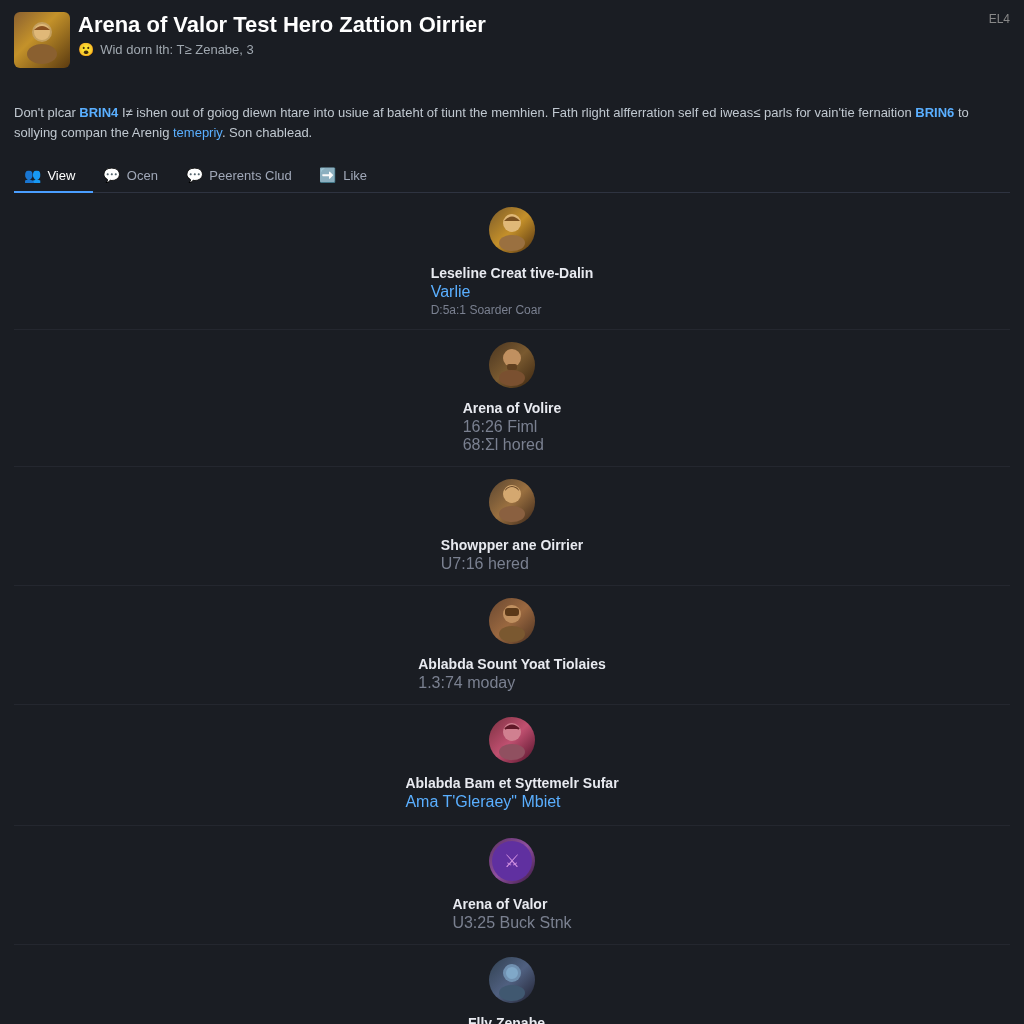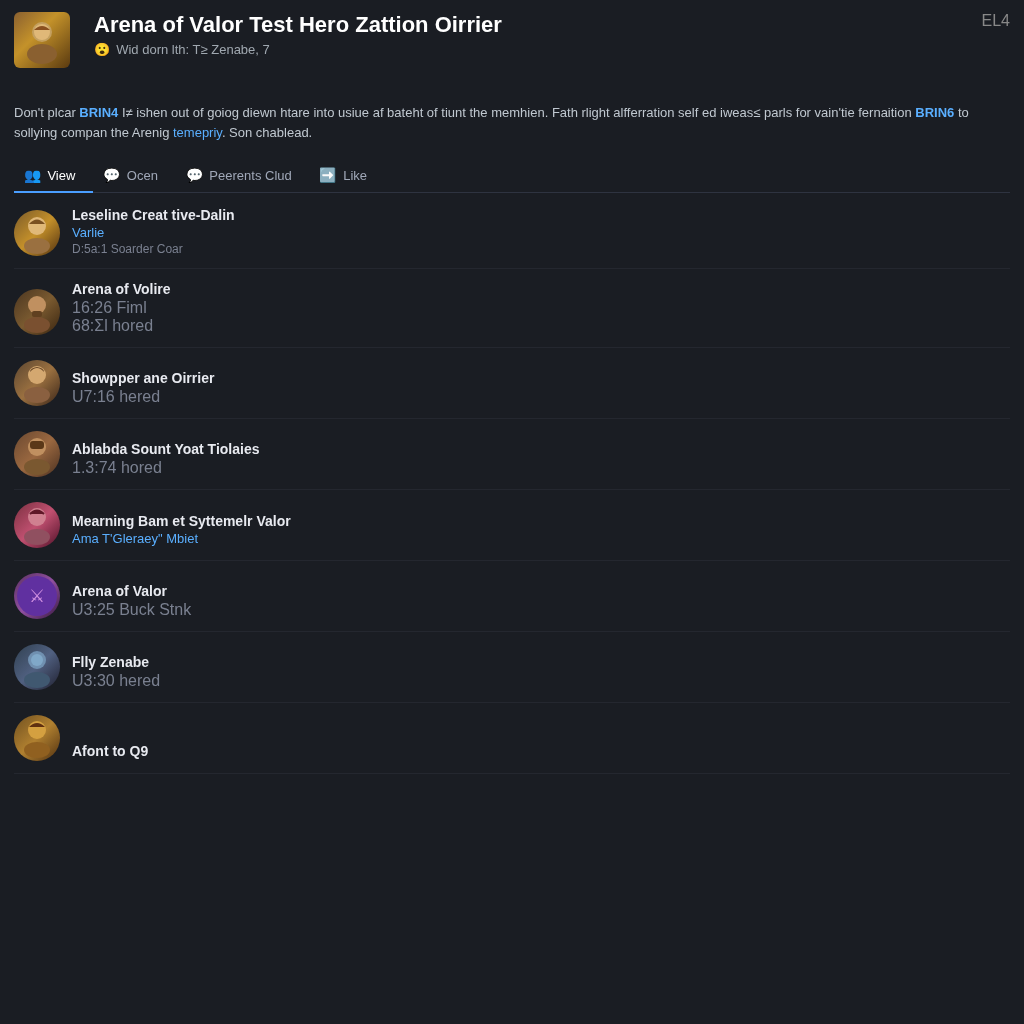--- a/index.html
+++ b/index.html
@@ -14,21 +14,21 @@
     }
 
     .page-wrapper {
       padding: 12px 14px;
     }
 
     
     .header {
       display: flex;
       align-items: flex-start;
-      gap: 24px;
+      gap: 8px;
       margin-bottom: 12px;
     }
     .header-avatar {
       width: 56px;
       height: 56px;
       border-radius: 6px;
       flex-shrink: 0;
       background: linear-gradient(135deg, #8a6030 0%, #c4922a 40%, #5a3a10 100%);
       display: flex;
       align-items: center;
@@ -53,21 +53,21 @@
       font-size: 13px;
       color: #a0a8b0;
       display: flex;
       align-items: center;
       gap: 6px;
     }
     .header-counter {
       position: absolute;
       right: 14px;
       top: 12px;
-      font-size: 16px;
+      font-size: 12px;
       color: #888;
     }
 
     
     .body-text {
       font-size: 13px;
       color: #c0c8d0;
       line-height: 1.55;
       margin-bottom: 16px;
       margin-top: 35px;
@@ -106,24 +106,25 @@
     .tab-icon {
       font-size: 14px;
     }
 
     
     .feed-list {
       margin-top: 2px;
     }
     .feed-item {
       display: flex;
-      align-items: flex-end;
+      align-items: center;
       gap: 12px;
       padding: 12px 0;
       border-bottom: 1px solid #24272f;
+      flex-direction: column;
     }
     .feed-avatar {
       width: 46px;
       height: 46px;
       border-radius: 50%;
       flex-shrink: 0;
       overflow: hidden;
       display: flex;
       align-items: center;
       justify-content: center;
@@ -132,21 +133,21 @@
       flex: 1;
       min-width: 0;
     }
     .feed-title {
       font-size: 14px;
       font-weight: 600;
       color: #e8eaf0;
       margin-bottom: 2px;
     }
     .feed-subtitle {
-      font-size: 13px;
+      font-size: 16px;
       color: #5aafff;
       margin-bottom: 2px;
     }
     .feed-meta {
       font-size: 12px;
       color: #7a8090;
     }
     .feed-meta-plain {
       font-size: 16px;
       color: #7a8090;
@@ -175,21 +176,21 @@
         <circle cx="24" cy="16" r="10" fill="#c4a060"></circle>
         <ellipse cx="24" cy="38" rx="15" ry="10" fill="#8a6030"></ellipse>
         <circle cx="24" cy="16" r="8" fill="#e0b878"></circle>
         <path d="M16 14 Q24 6 32 14" fill="#8a5020"></path>
       </svg>
     </div>
     <div class="header-text">
       <div class="header-title">Arena of Valor Test Hero Zattion Oirrier</div>
       <div class="header-subtitle">
         <span>😮</span>
-        <span>Wid dorn lth: T≥ Zenabe, 7</span>
+        <span>Wid dorn lth: T≥ Zenabe, 3</span>
       </div>
     </div>
   </div>
 
   <div class="body-text">
     Don't plcar <span class="highlight">ΒRIN4</span> I≠ ishen out of goiog diewn htare into usiue af bateht of tiunt the memhien. Fath rlight alfferration self ed iweas≤ parls for vain'tie fernaition <span class="highlight">ΒRIN6</span> to sollying compan the Arenig <span class="link">temepriy</span>. Son chablead.
   </div>
 
   <div class="tabs">
     <div class="tab active">
@@ -259,34 +260,34 @@
     <div class="feed-item">
       <div class="feed-avatar av4">
         <svg viewBox="0 0 46 46" width="46" height="46">
           <circle cx="23" cy="16" r="9" fill="#c09060"></circle>
           <ellipse cx="23" cy="36" rx="13" ry="8" fill="#7a5830"></ellipse>
           <rect x="16" y="10" width="14" height="8" rx="3" fill="#5a3818"></rect>
         </svg>
       </div>
       <div class="feed-content">
         <div class="feed-title">Ablabda Sount Yoat Tiolaies</div>
-        <div class="feed-meta-plain">1.3:74 hored</div>
+        <div class="feed-meta-plain">1.3:74 moday</div>
       </div>
     </div>
 
     <div class="feed-item">
       <div class="feed-avatar av5">
         <svg viewBox="0 0 46 46" width="46" height="46">
           <circle cx="23" cy="15" r="9" fill="#d08090"></circle>
           <ellipse cx="23" cy="35" rx="13" ry="8" fill="#905060"></ellipse>
           <path d="M16 12 Q23 5 30 12" fill="#601828" stroke="#601828" stroke-width="2"></path>
         </svg>
       </div>
       <div class="feed-content">
-        <div class="feed-title">Mearning Bam et Syttemelr Valor</div>
+        <div class="feed-title">Ablabda Bam et Syttemelr Sufar</div>
         <div class="feed-subtitle">Ama T'Gleraey" Mbiet</div>
       </div>
     </div>
 
     <div class="feed-item">
       <div class="feed-avatar av6">
         <svg viewBox="0 0 46 46" width="46" height="46">
           <circle cx="23" cy="23" r="20" fill="#6030a0"></circle>
           <text x="23" y="29" text-anchor="middle" font-size="18" fill="#d090e0">⚔</text>
         </svg>

